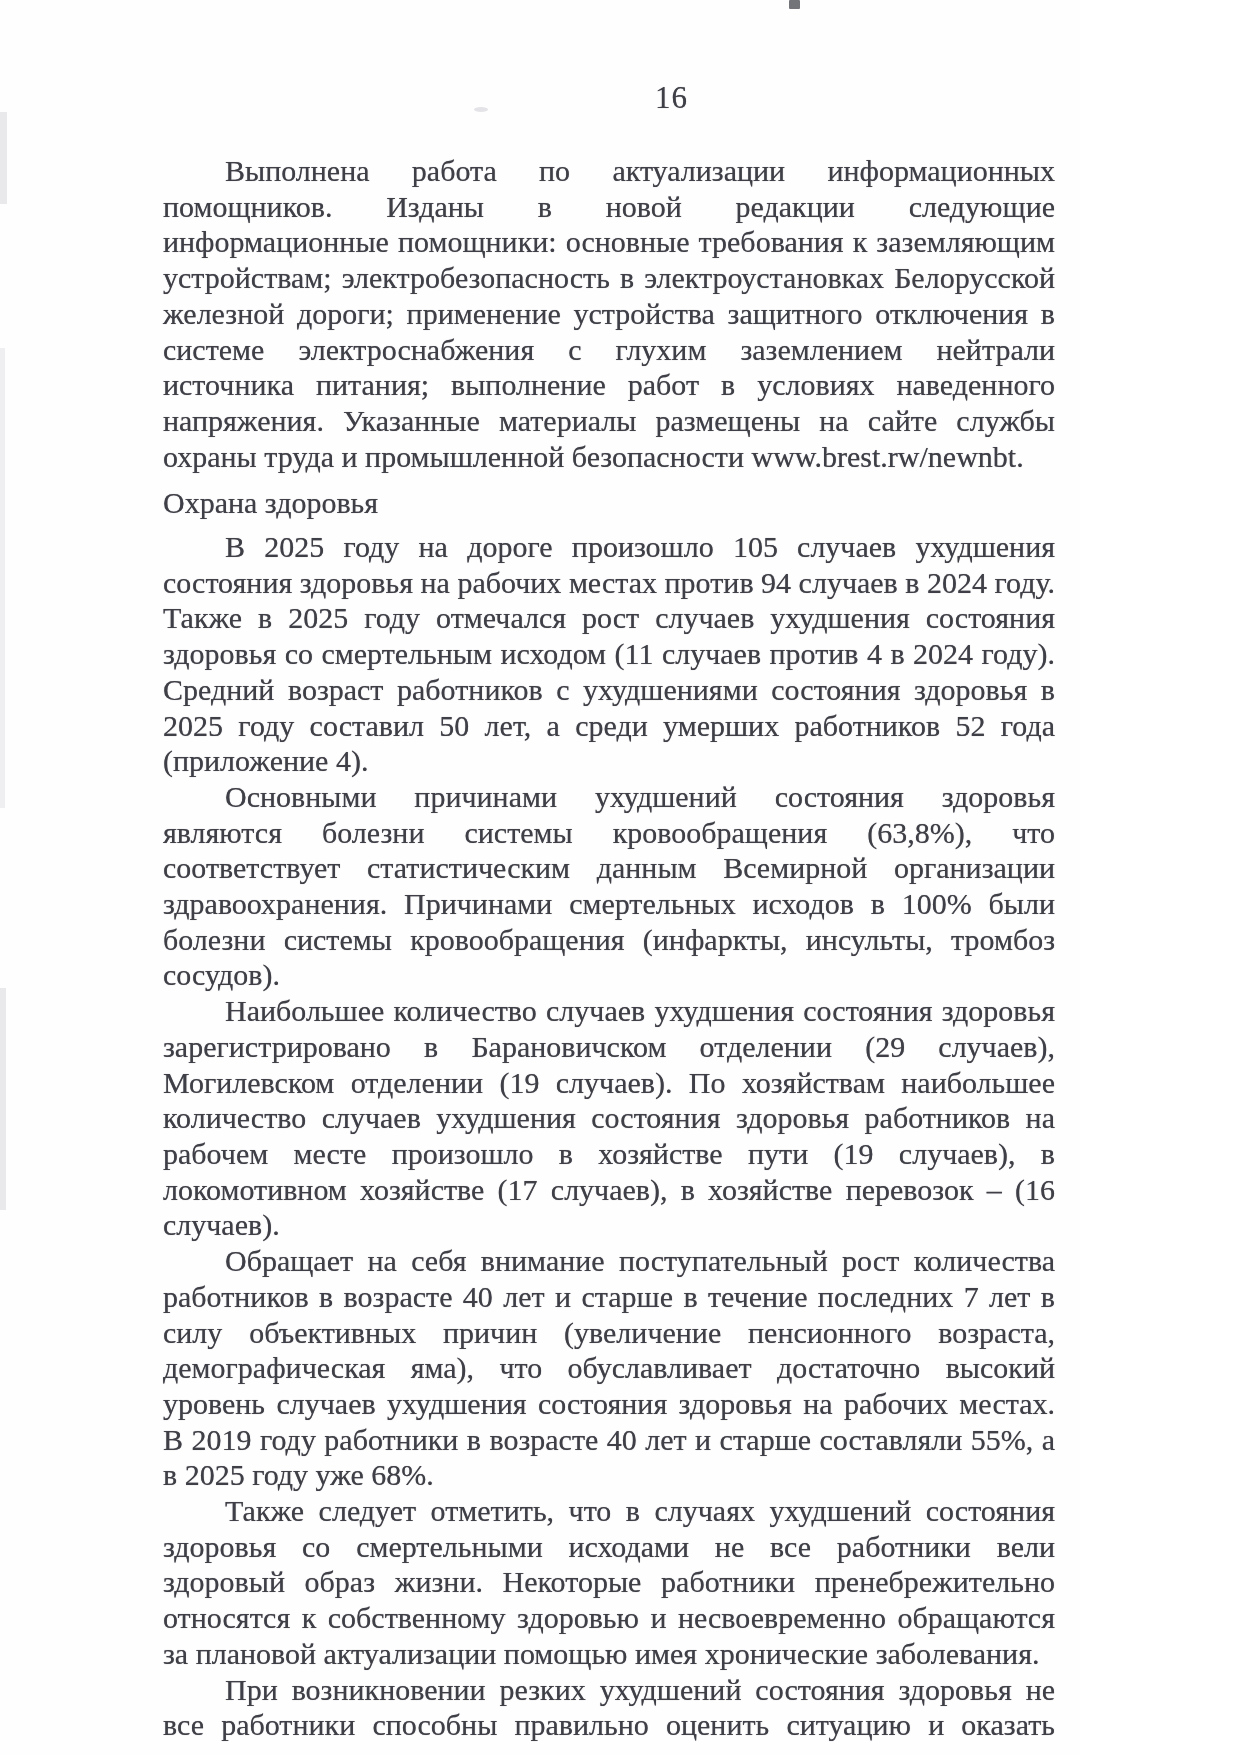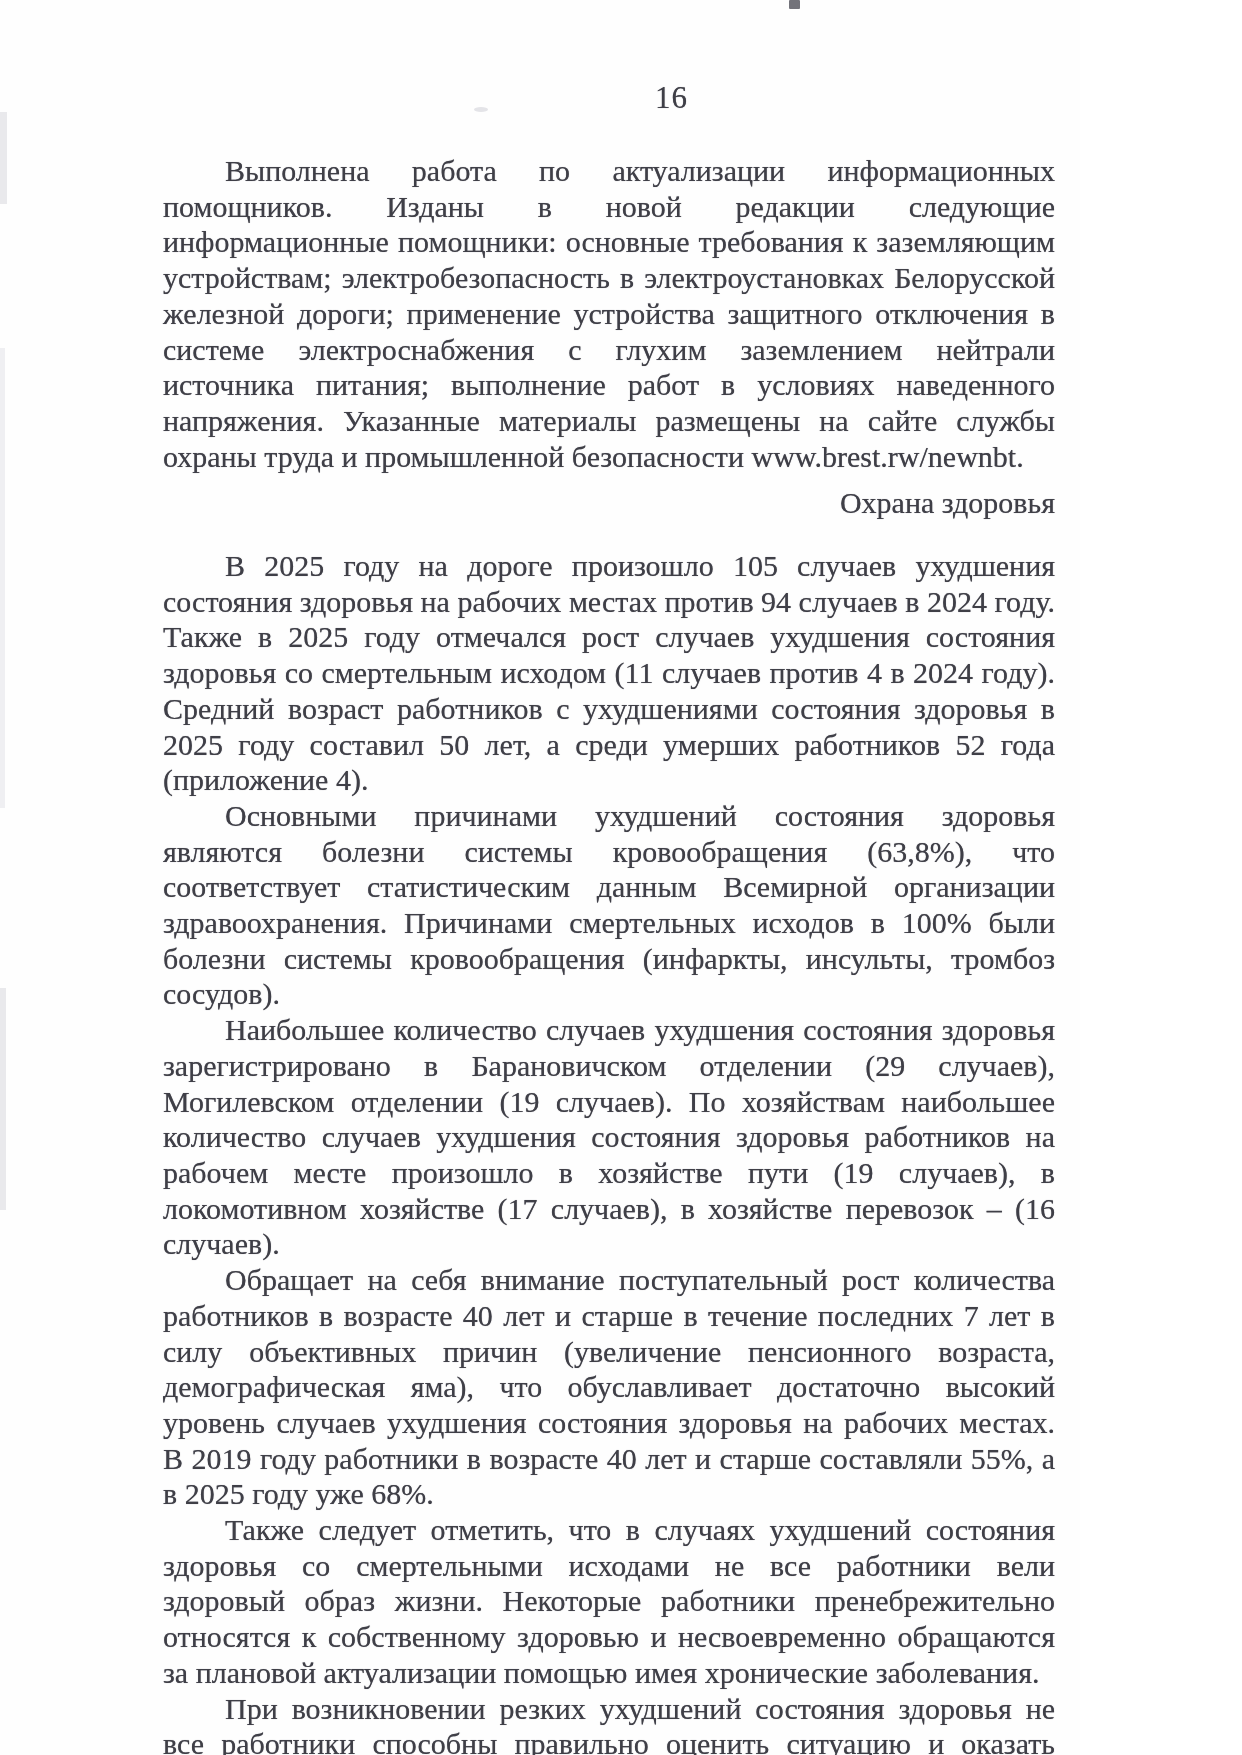--- a/index.html
+++ b/index.html
@@ -54,22 +54,22 @@
     line-height: 35.7px;
     text-shadow: 0 0 0.7px rgba(62,62,72,0.75);
   }
   .para {
     margin: 0;
     text-indent: 62px;
     text-align: justify;
     text-justify: inter-word;
   }
   .heading {
-    text-align: right;
-    margin: 11px 0 27px 0;
+    text-align: left;
+    margin: 11px 0 8px 0;
     font-weight: normal;
   }
 </style>
 </head>
 <body>
 
 <div class="page">
   <span class="artifact top-mark"></span>
   <span class="artifact edge-strip-1"></span>
   <span class="artifact edge-strip-2"></span>

